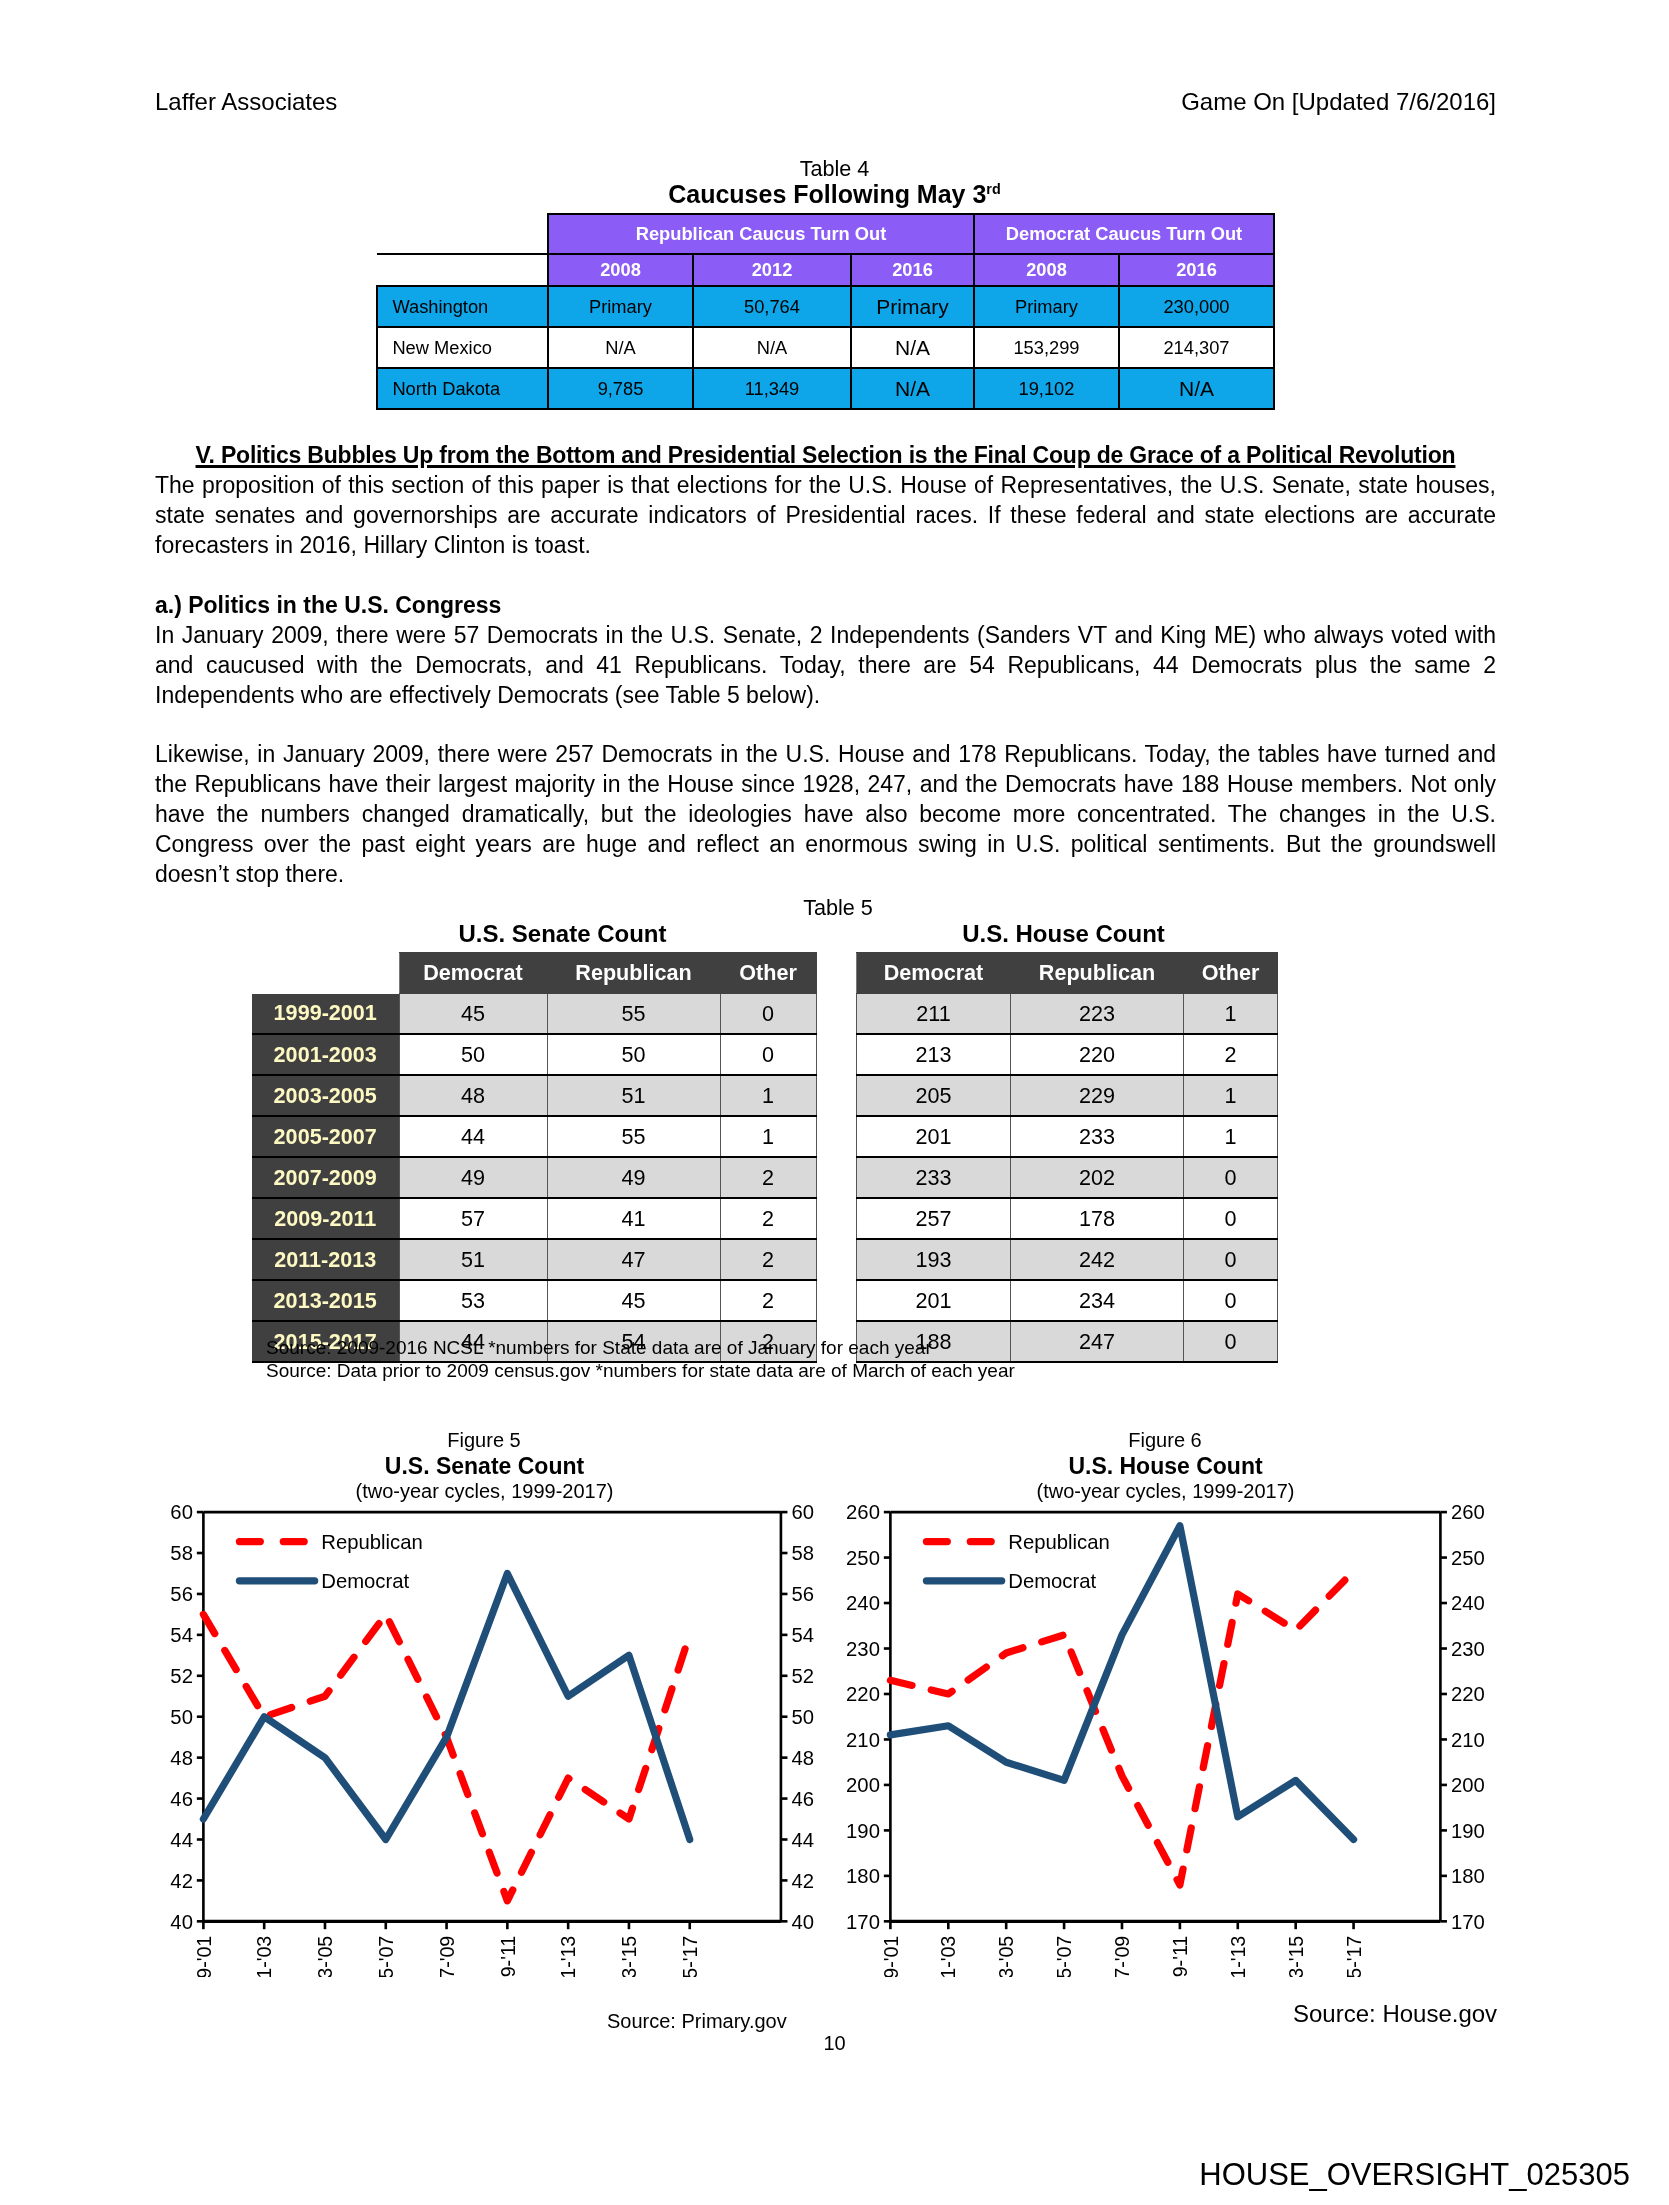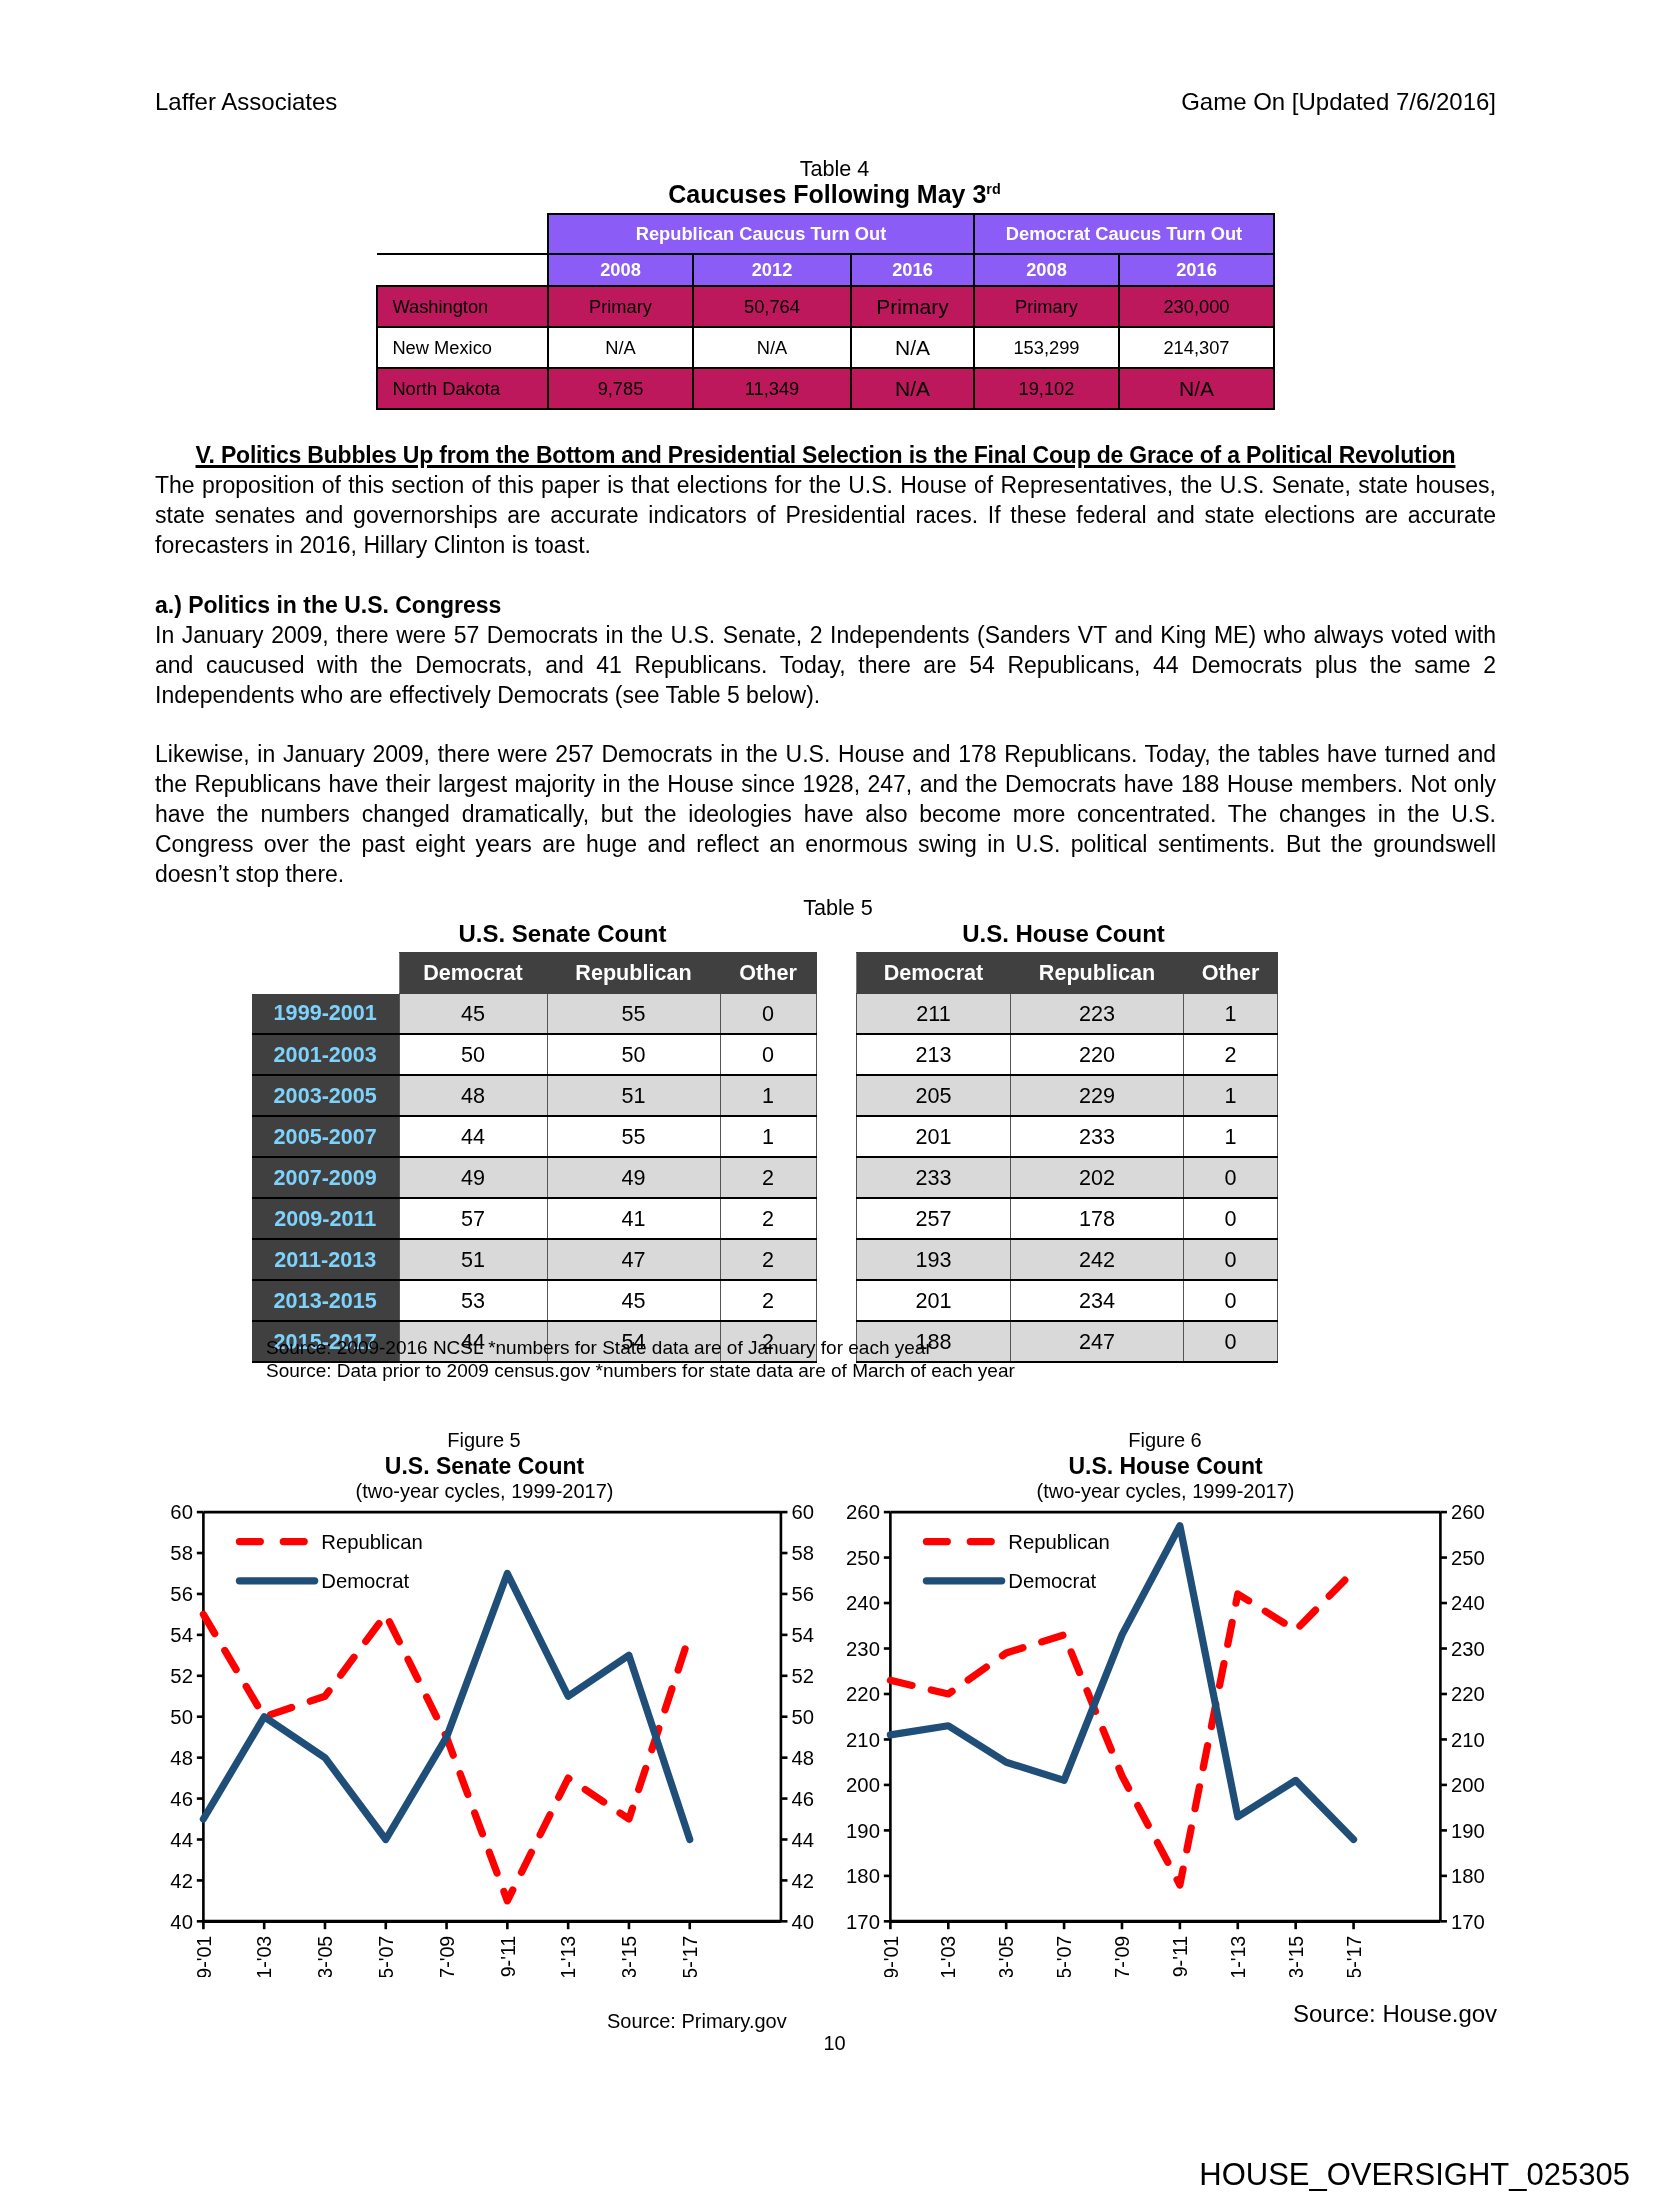--- a/index.html
+++ b/index.html
@@ -15,37 +15,37 @@
   #t4-title sup { font-size:14.4px; }
   table { border-collapse:collapse; }
   #table4 { position:absolute; left:376px; top:213px; font-size:18.3px; }
   #table4 td, #table4 th { border:2px solid #000; text-align:center; padding:0; }
   #table4 th { background:#8b5cf6; color:#fff; font-weight:bold; }
   #table4 .grp th { height:38px; }
   #table4 .yrs th { height:30px; border-top:2px solid #000; }
   #table4 .blank { background:#fff; border:none; }
   #table4 td { height:39px; }
   #table4 td.rowlbl { text-align:left; padding-left:14.4px; }
-  #table4 tr.shade td { background:#be185d; }
+  #table4 tr.shade td { background:#0ea5e9; }
   #table4 tr.plain td { background:#ffffff; }
   .big { font-size:21px; }
 
   
   .para { left:155px; width:1341px; font-size:23px; line-height:30px; text-align:justify; }
   .para p { margin:0; }
   #sec-heading { font-weight:bold; text-decoration:underline; text-decoration-thickness:2.6px; }
   .subhead { font-weight:bold; }
 
   
   #t5-caption { left:753px; width:170px; top:895px; font-size:21.6px; }
   .t5-title { top:920px; font-size:24px; font-weight:bold; }
   .t5 { position:absolute; top:952px; font-size:21.6px; }
   .t5 th { background:#404040; color:#fff; font-weight:bold; height:38px; border:1.3px solid #404040; border-left:0.7px solid #777; }
   .t5 td { height:37px; text-align:center; border-bottom:2px solid #000; border-left:0.7px solid #555; border-right:0.7px solid #555; }
-  .t5 td.yr { background:#404040; color:#7dd3fc; font-weight:bold; text-align:center; border-left:none; }
+  .t5 td.yr { background:#404040; color:#fef9c3; font-weight:bold; text-align:center; border-left:none; }
   .t5 tr.shade td:not(.yr) { background:#d9d9d9; }
   .t5 tr.plain td:not(.yr) { background:#fff; }
   .t5 .blank { background:#fff; border:none; }
   .src { left:266px; font-size:19px; }
 
   
   .fig-cap { font-size:20px; }
   .fig-title { font-size:23px; font-weight:bold; }
   .fig-sub { font-size:20px; }
   svg text { font-family:"Liberation Sans", sans-serif; }

